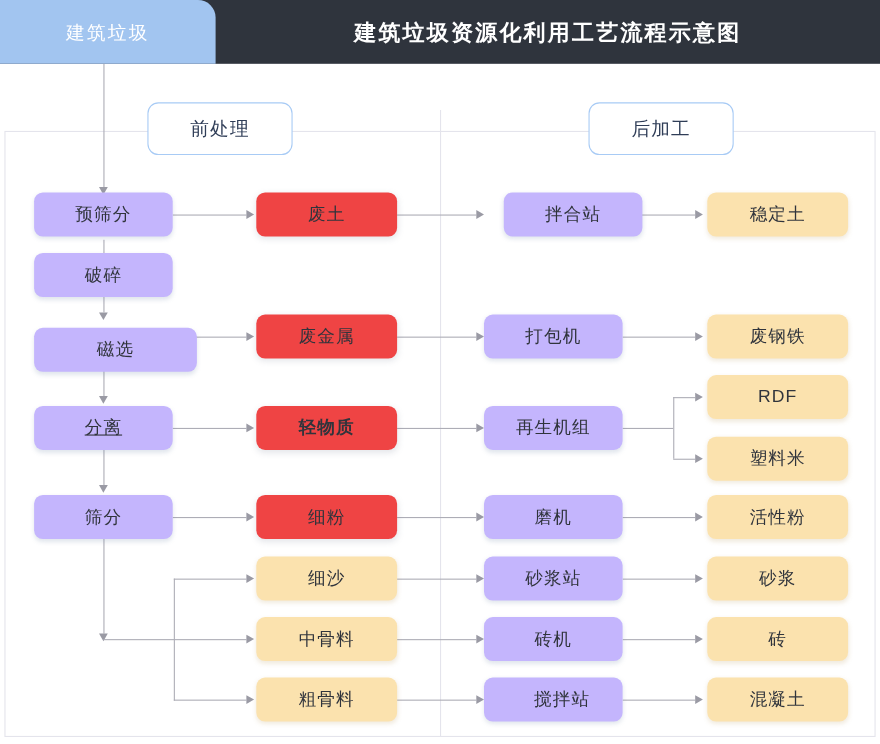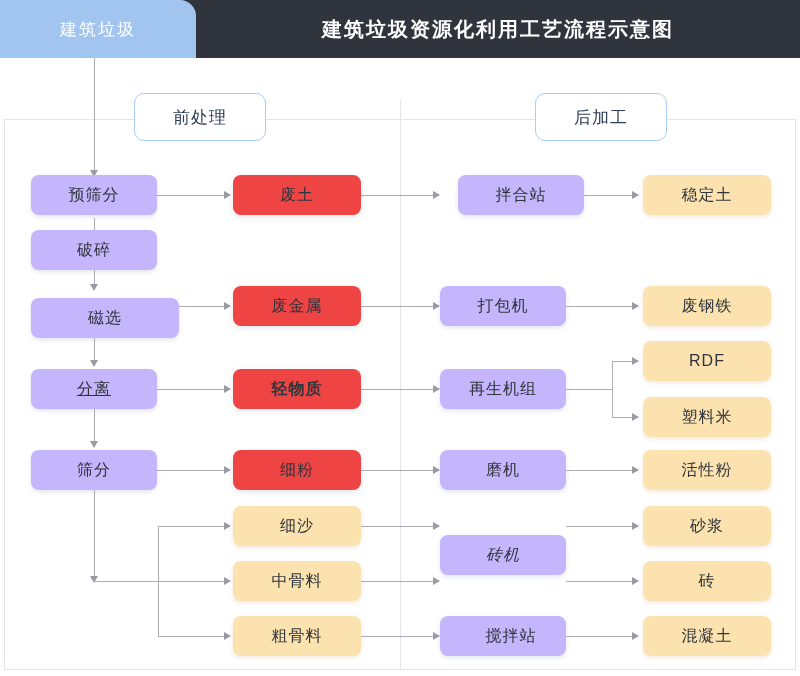--- a/index.html
+++ b/index.html
@@ -190,21 +190,22 @@
   <div class="node white" style="left:233px;top:369px;width:128px;font-weight:bold;">轻物质</div>
   <div class="node white" style="left:233px;top:450px;width:128px;">细粉</div>
   <div class="node yellow" style="left:233px;top:506px;width:128px;">细沙</div>
   <div class="node yellow" style="left:233px;top:561px;width:128px;">中骨料</div>
   <div class="node yellow" style="left:233px;top:616px;width:128px;">粗骨料</div>
 
   <div class="node blue" style="left:440px;top:175px;width:126px;margin-left:18px;">拌合站</div>
   <div class="node blue" style="left:440px;top:286px;width:126px;">打包机</div>
   <div class="node blue" style="left:440px;top:369px;width:126px;">再生机组</div>
   <div class="node blue" style="left:440px;top:450px;width:126px;">磨机</div>
-  <div class="node blue" style="left:440px;top:535px;width:126px;font-style:italic;">砖机</div>
+  <div class="node blue" style="left:440px;top:506px;width:126px;">砂浆站</div>
+  <div class="node blue" style="left:440px;top:561px;width:126px;">砖机</div>
   <div class="node blue" style="left:440px;top:616px;width:126px;padding-left:16px;">搅拌站</div>
 
   <div class="node yellow" style="left:643px;top:175px;width:128px;">稳定土</div>
   <div class="node yellow" style="left:643px;top:286px;width:128px;">废钢铁</div>
   <div class="node yellow" style="left:643px;top:341px;width:128px;">RDF</div>
   <div class="node yellow" style="left:643px;top:397px;width:128px;">塑料米</div>
   <div class="node yellow" style="left:643px;top:450px;width:128px;">活性粉</div>
   <div class="node yellow" style="left:643px;top:506px;width:128px;">砂浆</div>
   <div class="node yellow" style="left:643px;top:561px;width:128px;">砖</div>
   <div class="node yellow" style="left:643px;top:616px;width:128px;">混凝土</div>

